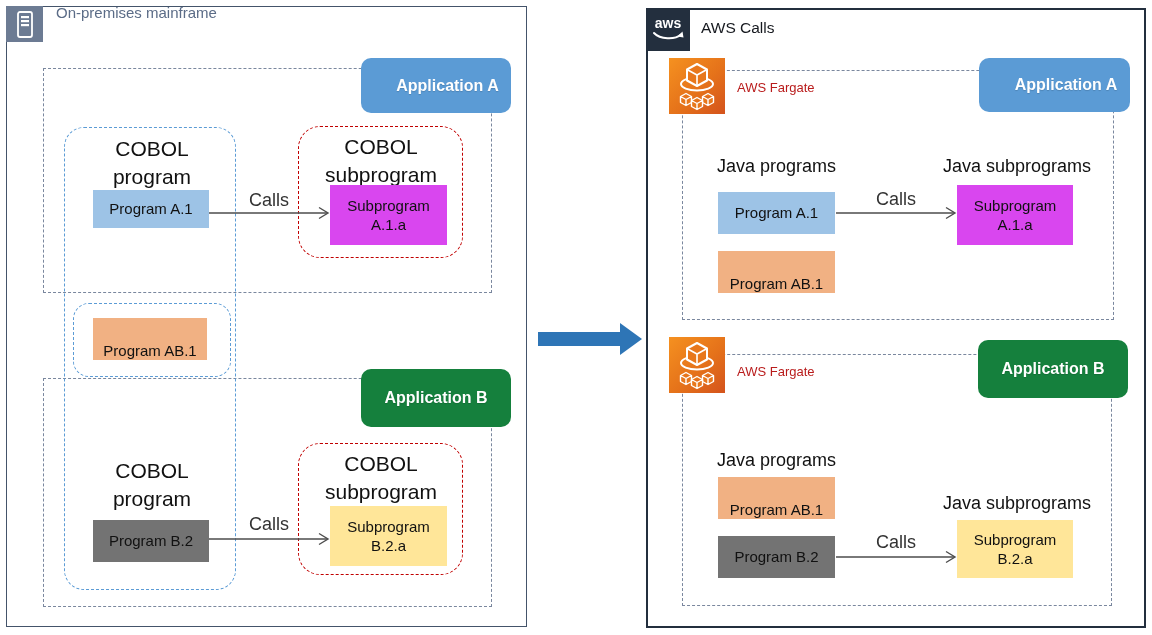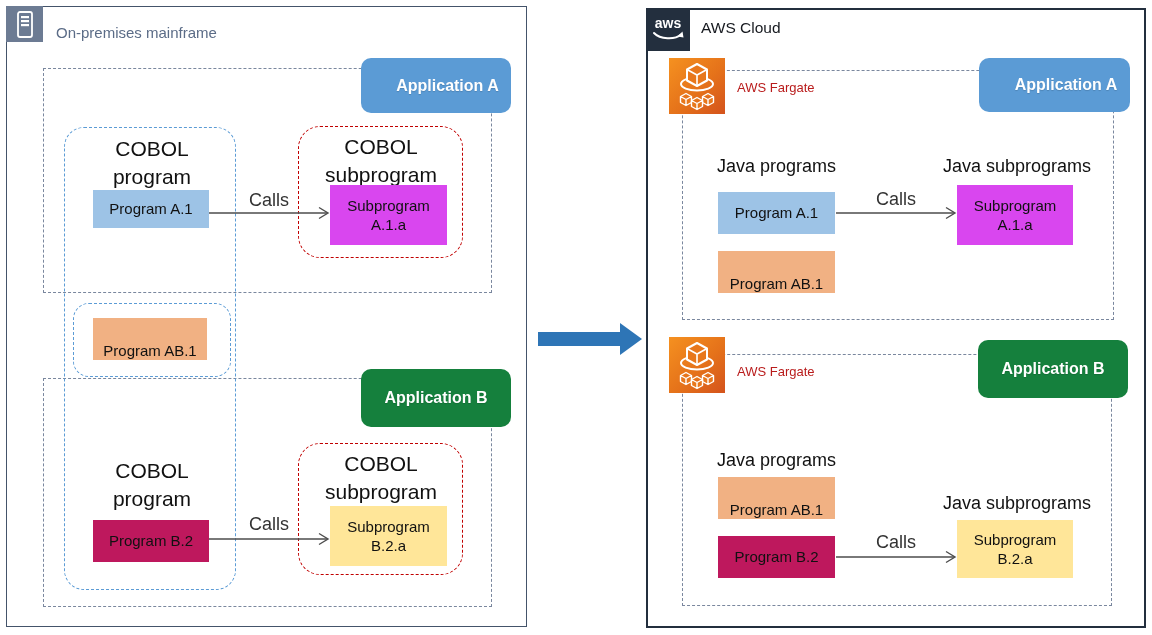--- a/index.html
+++ b/index.html
@@ -8,21 +8,21 @@
   #stage {
     position:relative; width:1152px; height:635px; background:#ffffff; overflow:hidden;
   }
   .abs { position:absolute; }
 
   
   .onprem-panel { left:6px; top:6px; width:521px; height:621px; border:1.6px solid #44546A; }
   .aws-panel    { left:646px; top:8px; width:500px; height:620px; border:2px solid #232F3E; }
 
   .onprem-icon { left:6px; top:6px; width:37px; height:36px; background:#6C7B93; display:flex; align-items:center; justify-content:center; }
-  .onprem-title { left:56px; top:24px; font-size:15px; color:#5B6C87; white-space:nowrap; }
+  .onprem-title { left:56px; top:4px; font-size:15px; color:#5B6C87; white-space:nowrap; }
 
   .aws-logo { left:646px; top:8px; width:44px; height:43px; background:#232F3E; }
   .aws-title { left:701px; top:19px; font-size:15.5px; color:#16191F; white-space:nowrap; }
 
   
   .app-boundary { border:1.3px dashed #7A879E; }
   .bound-a-left  { left:43px;  top:68px;  width:449px; height:225px; }
   .bound-b-left  { left:43px;  top:378px; width:449px; height:229px; }
   .bound-a-right { left:682px; top:70px;  width:432px; height:250px; }
   .bound-b-right { left:682px; top:354px; width:430px; height:252px; }
@@ -61,21 +61,21 @@
   .lbl-javaprog-b { left:714px; top:450px; width:125px; }
   .lbl-javasub-b  { left:943px; top:493px; width:145px; }
 
   
   .pbox {
     display:flex; align-items:center; justify-content:center; text-align:center;
     font-size:15px; color:#111; line-height:1.3;
   }
   .fill-blue   { background:#9DC3E6; }
   .fill-orange { background:#F1B183;align-items:flex-end; }
-  .fill-green  { background:#be185d; }
+  .fill-green  { background:#737373; }
   .fill-gray   { background:#d946ef; }
   .fill-yellow { background:#FFE699; }
 
   .box-a1-left   { left:93px;  top:190px; width:116px; height:38px; }
   .box-ab1-left  { left:93px;  top:318px; width:114px; height:42px; }
   .box-b2-left   { left:93px;  top:520px; width:116px; height:42px; }
   .box-suba-left { left:330px; top:185px; width:117px; height:60px; }
   .box-subb-left { left:330px; top:506px; width:117px; height:60px; }
 
   .box-a1-right   { left:718px; top:192px; width:117px; height:42px; }
@@ -247,15 +247,15 @@
   </svg>
   <div class="abs calls-label calls-b-right">Calls</div>
 
   <div class="abs aws-logo">
     <svg width="44" height="43" viewBox="0 0 44 43">
       <text x="22" y="20" text-anchor="middle" font-family="Liberation Sans, sans-serif" font-size="14" font-weight="bold" fill="#ffffff">aws</text>
       <path d="M8,25 C14,31.5 29,32 35,26.5" fill="none" stroke="#ffffff" stroke-width="2" stroke-linecap="round"></path>
       <polygon points="36.5,23.5 37.5,29.5 31.5,28.5" fill="#ffffff"></polygon>
     </svg>
   </div>
-  <div class="abs aws-title">AWS Cloud</div>
+  <div class="abs aws-title">AWS Calls</div>
 
 </div>
 
 </body></html>

